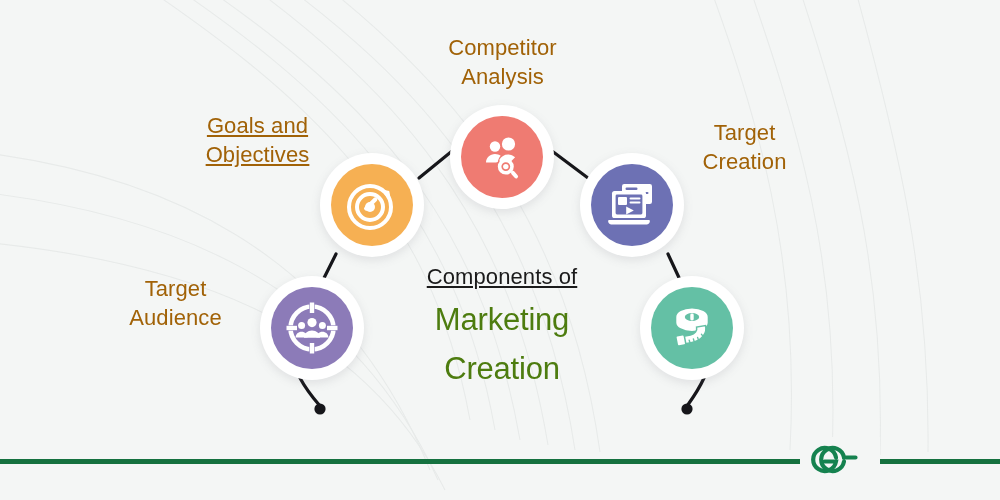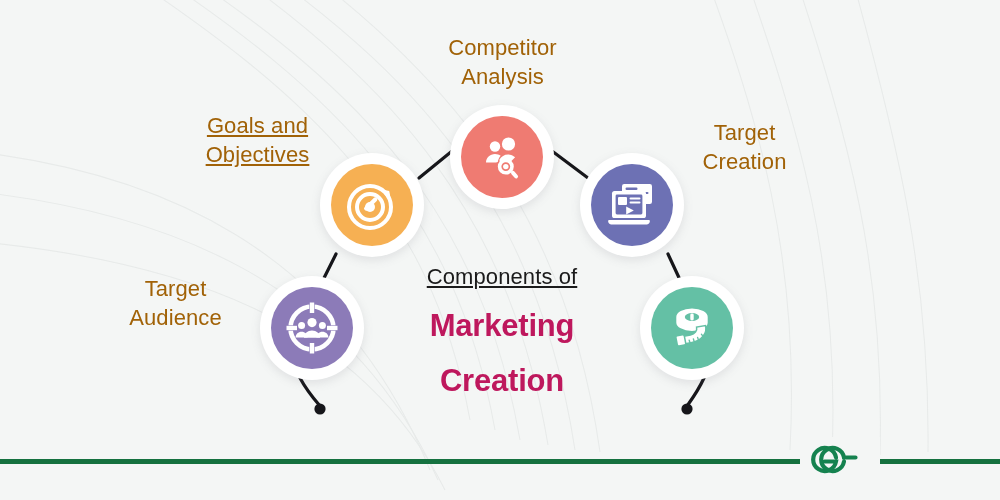--- a/index.html
+++ b/index.html
@@ -71,25 +71,25 @@
   }
   #center-title .line-small {
     font-size: 22px;
     line-height: 1.2;
     letter-spacing: 0.1px;
     color: #1b1b1b;
     text-decoration: underline;
   }
   #center-title .line-big {
     font-size: 31px;
-    font-weight: bold;
+    font-weight: normal;
     line-height: 1.18;
     letter-spacing: -0.2px;
-    color: #be185d;
-    margin-top: 18px;
+    color: #4d7c0f;
+    margin-top: 12px;
   }
 
   
   #footer-rule {
     position: absolute;
     left: 0;
     top: 459px;
     width: 1000px;
     height: 5px;
     background: #15713f;

